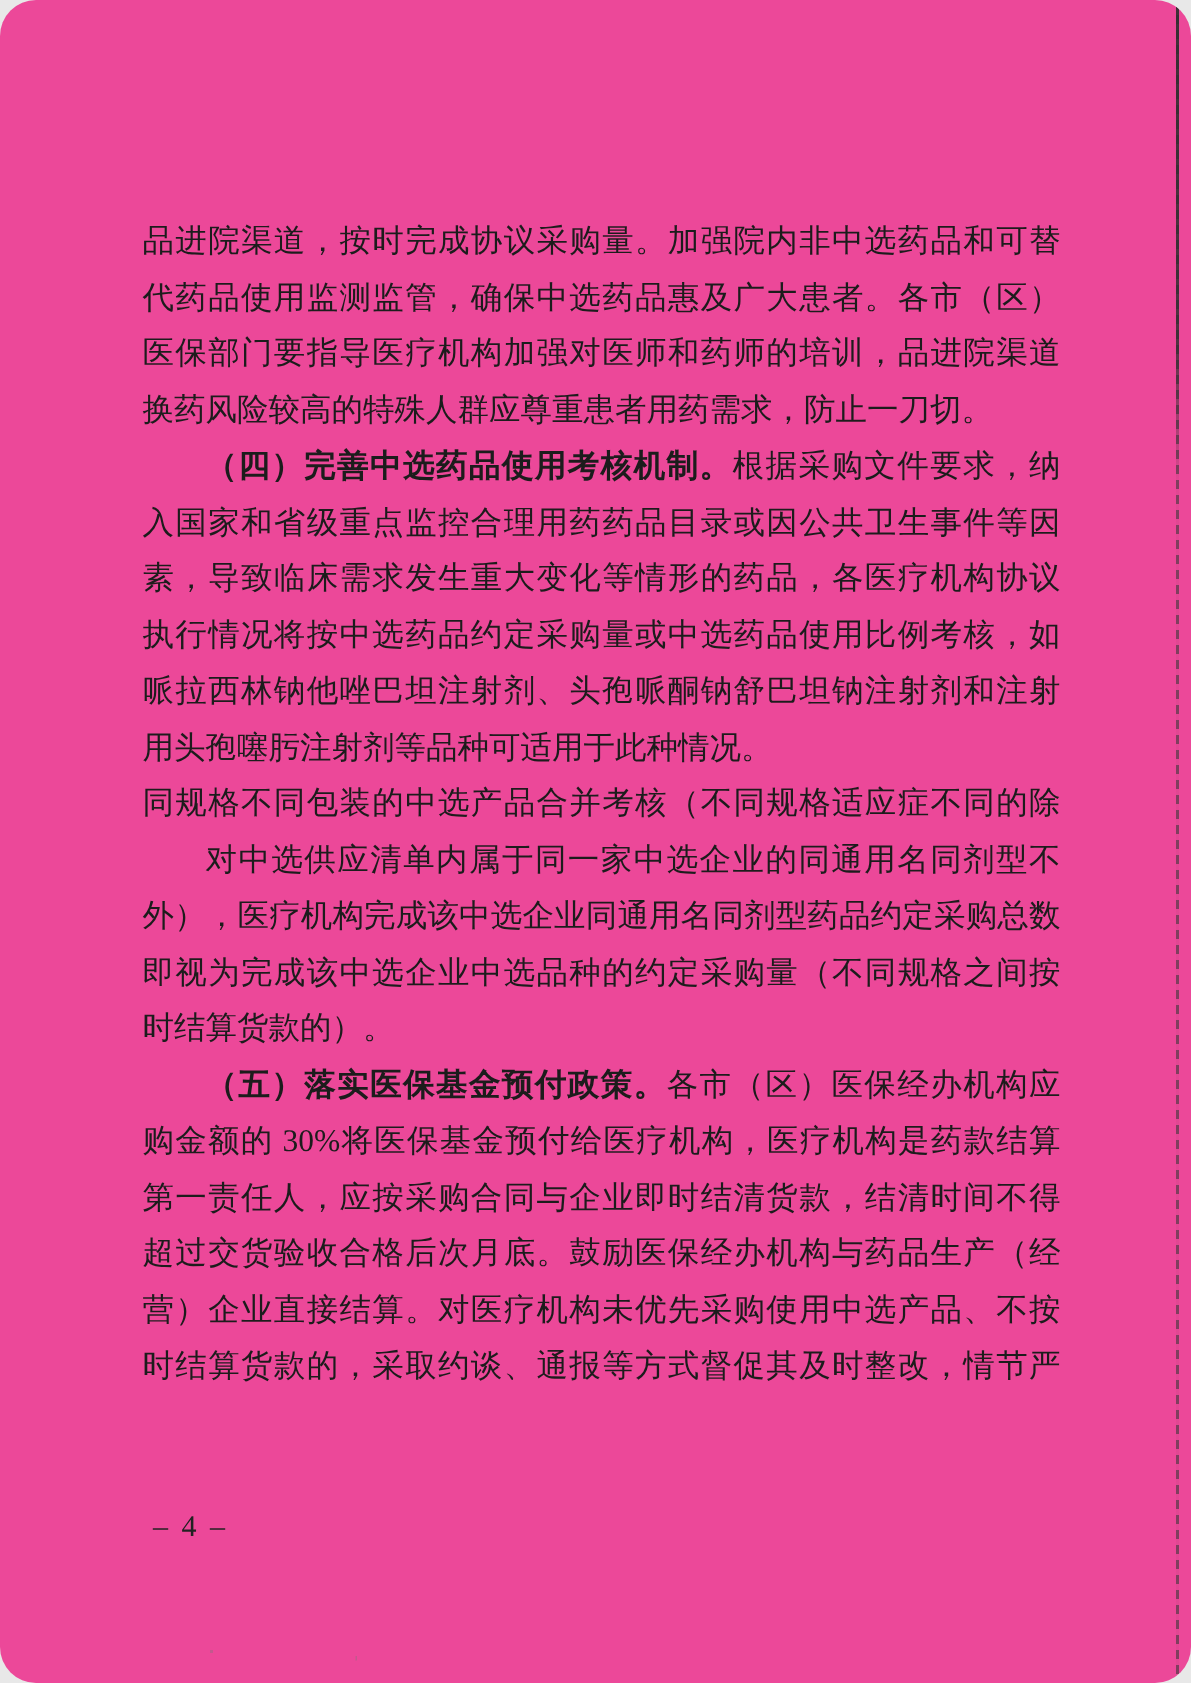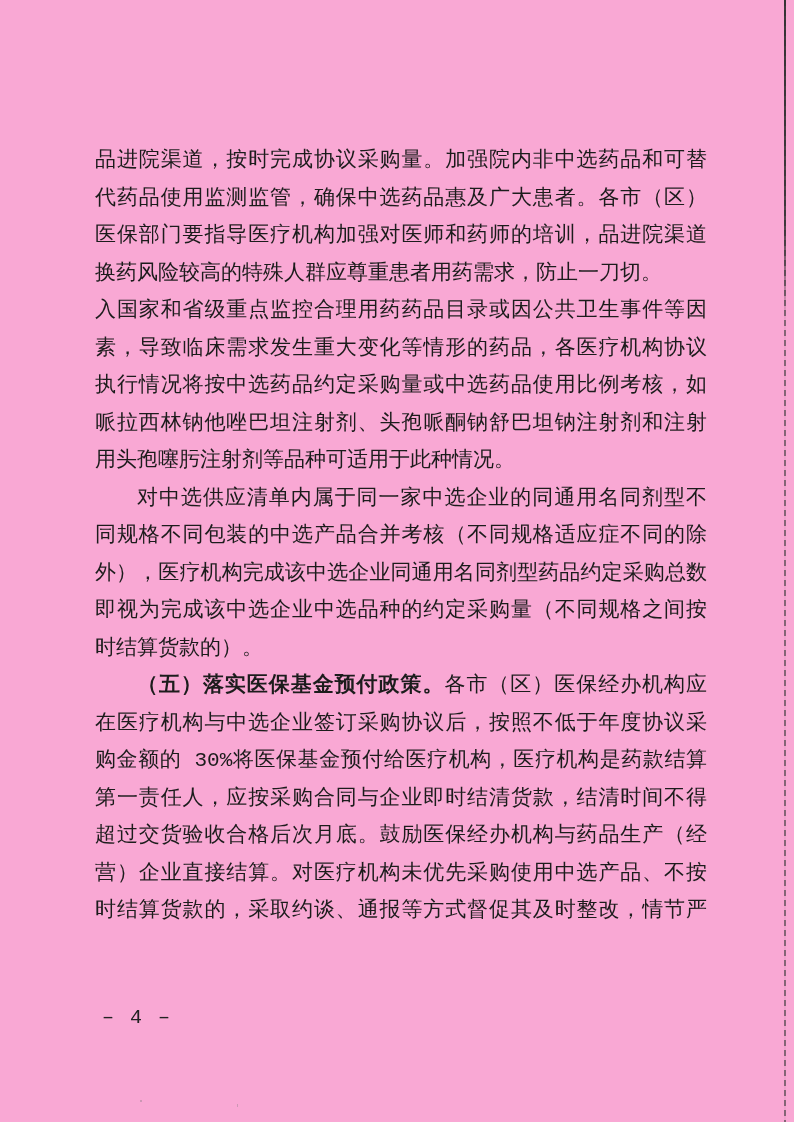--- a/index.html
+++ b/index.html
@@ -1,24 +1,25 @@
 <!DOCTYPE html>
 <html><head>
 <meta charset="utf-8">
 <style>
   html, body { margin: 0; padding: 0; background: #e8e8e8; }
   .page {
     position: relative;
     width: 794px;
     height: 1122px;
     margin: 0 auto;
-    background: #f9a8d4;
+    background: #ec4899;
     overflow: hidden;
-    font-family: Liberation Mono, monospace;
+    font-family: Liberation Serif, serif;
     color: #1c1c1c;
+    border-radius: 24px;
   }
   .content {
     position: absolute;
     left: 95px;
     top: 142px;
     width: 612px;
   }
   .para { margin: 0; padding: 0; }
   .ln {
     font-size: 21px;
@@ -64,40 +65,42 @@
   <div class="content">
 
     <div class="para">
       <div class="ln">品进院渠道，按时完成协议采购量。加强院内非中选药品和可替</div>
       <div class="ln">代药品使用监测监管，确保中选药品惠及广大患者。各市（区）</div>
       <div class="ln">医保部门要指导医疗机构加强对医师和药师的培训，品进院渠道</div>
       <div class="ln end">换药风险较高的特殊人群应尊重患者用药需求，防止一刀切。</div>
     </div>
 
     <div class="para">
+      <div class="ln ind">
+        <span class="bold">（四）完善中选药品使用考核机制。</span><span>根据采购文件要求，纳</span>
+      </div>
       <div class="ln">入国家和省级重点监控合理用药药品目录或因公共卫生事件等因</div>
       <div class="ln">素，导致临床需求发生重大变化等情形的药品，各医疗机构协议</div>
       <div class="ln">执行情况将按中选药品约定采购量或中选药品使用比例考核，如</div>
       <div class="ln">哌拉西林钠他唑巴坦注射剂、头孢哌酮钠舒巴坦钠注射剂和注射</div>
       <div class="ln end">用头孢噻肟注射剂等品种可适用于此种情况。</div>
     </div>
 
     <div class="para">
+      <div class="ln">同规格不同包装的中选产品合并考核（不同规格适应症不同的除</div>
       <div class="ln ind">对中选供应清单内属于同一家中选企业的同通用名同剂型不</div>
-      <div class="ln">同规格不同包装的中选产品合并考核（不同规格适应症不同的除</div>
       <div class="ln">外），医疗机构完成该中选企业同通用名同剂型药品约定采购总数</div>
       <div class="ln">即视为完成该中选企业中选品种的约定采购量（不同规格之间按</div>
       <div class="ln end">时结算货款的）。</div>
     </div>
 
     <div class="para">
       <div class="ln ind">
         <span class="bold">（五）落实医保基金预付政策。</span><span>各市（区）医保经办机构应</span>
       </div>
-      <div class="ln">在医疗机构与中选企业签订采购协议后，按照不低于年度协议采</div>
       <div class="ln">购金额的 30%将医保基金预付给医疗机构，医疗机构是药款结算</div>
       <div class="ln">第一责任人，应按采购合同与企业即时结清货款，结清时间不得</div>
       <div class="ln">超过交货验收合格后次月底。鼓励医保经办机构与药品生产（经</div>
       <div class="ln">营）企业直接结算。对医疗机构未优先采购使用中选产品、不按</div>
       <div class="ln">时结算货款的，采取约谈、通报等方式督促其及时整改，情节严</div>
     </div>
 
   </div>
 
   <div class="footer">– 4 –</div>

